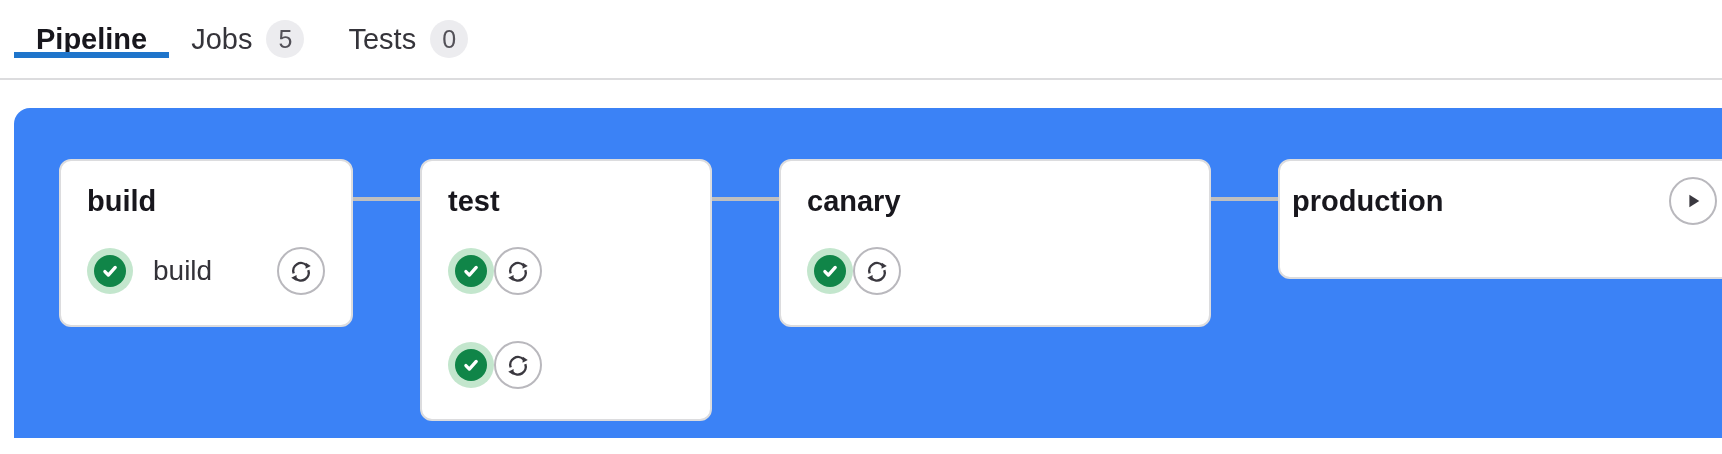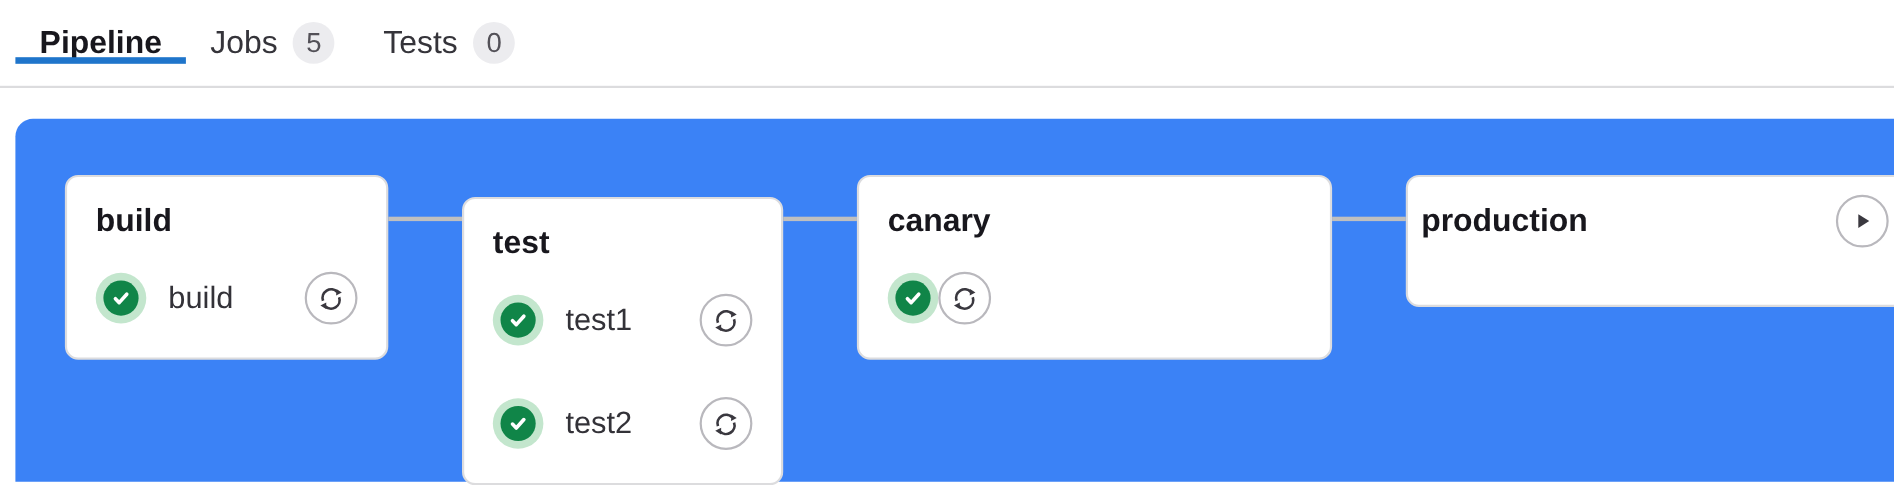--- a/index.html
+++ b/index.html
@@ -72,21 +72,21 @@
     flex-shrink: 0;
   }
   .stage-card {
     background: #ffffff;
     border: 2px solid #dcdcde;
     border-radius: 12px;
     padding: 20px 26px 30px 26px;
     flex-shrink: 0;
   }
   .w-build { width: 294px; }
-  .w-test { width: 292px; margin-top: 20px; }
+  .w-test { width: 292px; }
   .w-canary { width: 432px; }
   .w-production { width: 467px; padding-left: 12px; }
 
   .stage-title {
     font-size: 29px;
     font-weight: 700;
     color: #18171d;
     line-height: 40px;
     margin-bottom: 26px;
   }
@@ -197,39 +197,37 @@
       <h3 class="stage-title">test</h3>
       <div class="jobs">
         <div class="job-row">
           <span class="ci-success">
             <span class="disc">
               <svg width="22" height="22" viewBox="0 0 16 16">
                   <path d="M4.3 8.4l2.5 2.6 5-5.6" fill="none" stroke="#ffffff" stroke-width="2.4" stroke-linecap="round" stroke-linejoin="round"></path>
                 </svg>
             </span>
           </span>
-          <span class="job-name">test1</span>
-          <button class="action-btn">
-            <svg width="26" height="26" viewBox="0 0 16 16" fill="none">
-              <path d="M3.5 9.5 A4.8 4.8 0 0 1 11.5 4.6" stroke="#3a383f" stroke-width="1.5"></path>
-              <path d="M11 2.9 L14 4.9 L10.8 6.6 Z" fill="#3a383f"></path>
-              <path d="M12.5 7.5 A4.8 4.8 0 0 1 4.5 12.4" stroke="#3a383f" stroke-width="1.5"></path>
-              <path d="M5.2 14.1 L2 12.1 L5.3 10.4 Z" fill="#3a383f"></path>
-            </svg>
-          </button>
-        </div>
-        <div class="job-row">
-          <span class="ci-success">
-            <span class="disc">
-              <svg width="22" height="22" viewBox="0 0 16 16">
-                  <path d="M4.3 8.4l2.5 2.6 5-5.6" fill="none" stroke="#ffffff" stroke-width="2.4" stroke-linecap="round" stroke-linejoin="round"></path>
-                </svg>
-            </span>
-          </span>
-          <span class="job-name">test2</span>
+          <button class="action-btn">
+            <svg width="26" height="26" viewBox="0 0 16 16" fill="none">
+              <path d="M3.5 9.5 A4.8 4.8 0 0 1 11.5 4.6" stroke="#3a383f" stroke-width="1.5"></path>
+              <path d="M11 2.9 L14 4.9 L10.8 6.6 Z" fill="#3a383f"></path>
+              <path d="M12.5 7.5 A4.8 4.8 0 0 1 4.5 12.4" stroke="#3a383f" stroke-width="1.5"></path>
+              <path d="M5.2 14.1 L2 12.1 L5.3 10.4 Z" fill="#3a383f"></path>
+            </svg>
+          </button>
+        </div>
+        <div class="job-row">
+          <span class="ci-success">
+            <span class="disc">
+              <svg width="22" height="22" viewBox="0 0 16 16">
+                  <path d="M4.3 8.4l2.5 2.6 5-5.6" fill="none" stroke="#ffffff" stroke-width="2.4" stroke-linecap="round" stroke-linejoin="round"></path>
+                </svg>
+            </span>
+          </span>
           <button class="action-btn">
             <svg width="26" height="26" viewBox="0 0 16 16" fill="none">
               <path d="M3.5 9.5 A4.8 4.8 0 0 1 11.5 4.6" stroke="#3a383f" stroke-width="1.5"></path>
               <path d="M11 2.9 L14 4.9 L10.8 6.6 Z" fill="#3a383f"></path>
               <path d="M12.5 7.5 A4.8 4.8 0 0 1 4.5 12.4" stroke="#3a383f" stroke-width="1.5"></path>
               <path d="M5.2 14.1 L2 12.1 L5.3 10.4 Z" fill="#3a383f"></path>
             </svg>
           </button>
         </div>
       </div>

